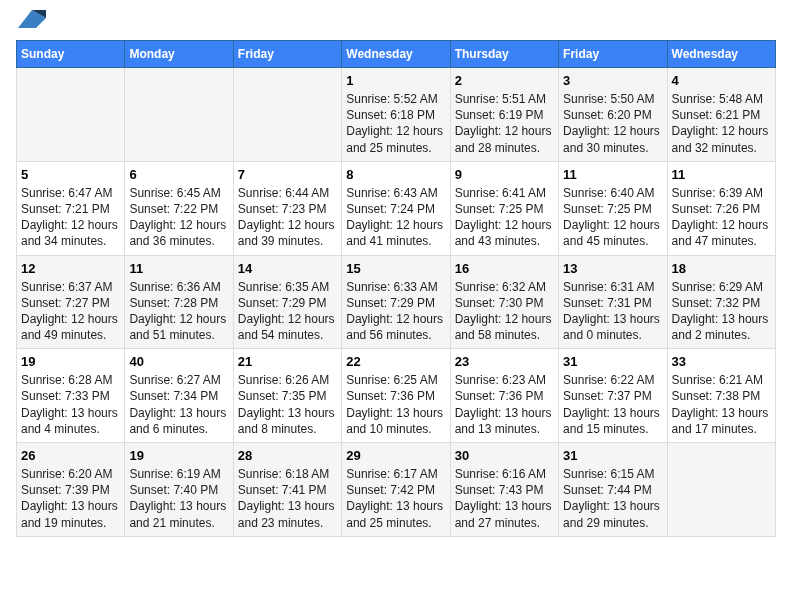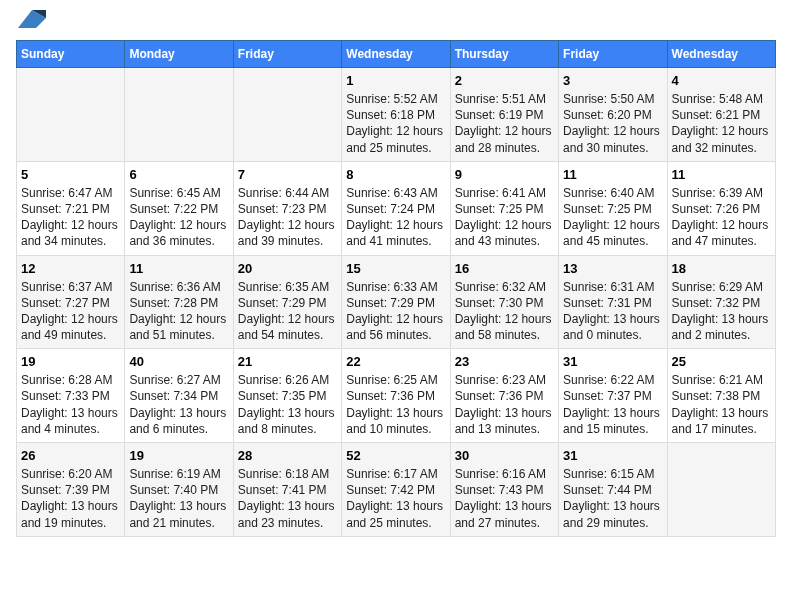--- a/index.html
+++ b/index.html
@@ -172,21 +172,21 @@
       <tr>
         <td>
           <div class="day-num">12</div>
           <div class="day-info">Sunrise: 6:37 AM<br>Sunset: 7:27 PM<br>Daylight: 12 hours<br>and 49 minutes.</div>
         </td>
         <td>
           <div class="day-num">11</div>
           <div class="day-info">Sunrise: 6:36 AM<br>Sunset: 7:28 PM<br>Daylight: 12 hours<br>and 51 minutes.</div>
         </td>
         <td>
-          <div class="day-num">20</div>
+          <div class="day-num">14</div>
           <div class="day-info">Sunrise: 6:35 AM<br>Sunset: 7:29 PM<br>Daylight: 12 hours<br>and 54 minutes.</div>
         </td>
         <td>
           <div class="day-num">15</div>
           <div class="day-info">Sunrise: 6:33 AM<br>Sunset: 7:29 PM<br>Daylight: 12 hours<br>and 56 minutes.</div>
         </td>
         <td>
           <div class="day-num">16</div>
           <div class="day-info">Sunrise: 6:32 AM<br>Sunset: 7:30 PM<br>Daylight: 12 hours<br>and 58 minutes.</div>
         </td>
@@ -218,39 +218,39 @@
         </td>
         <td>
           <div class="day-num">23</div>
           <div class="day-info">Sunrise: 6:23 AM<br>Sunset: 7:36 PM<br>Daylight: 13 hours<br>and 13 minutes.</div>
         </td>
         <td>
           <div class="day-num">31</div>
           <div class="day-info">Sunrise: 6:22 AM<br>Sunset: 7:37 PM<br>Daylight: 13 hours<br>and 15 minutes.</div>
         </td>
         <td>
-          <div class="day-num">25</div>
+          <div class="day-num">33</div>
           <div class="day-info">Sunrise: 6:21 AM<br>Sunset: 7:38 PM<br>Daylight: 13 hours<br>and 17 minutes.</div>
         </td>
       </tr>
       <tr>
         <td>
           <div class="day-num">26</div>
           <div class="day-info">Sunrise: 6:20 AM<br>Sunset: 7:39 PM<br>Daylight: 13 hours<br>and 19 minutes.</div>
         </td>
         <td>
           <div class="day-num">19</div>
           <div class="day-info">Sunrise: 6:19 AM<br>Sunset: 7:40 PM<br>Daylight: 13 hours<br>and 21 minutes.</div>
         </td>
         <td>
           <div class="day-num">28</div>
           <div class="day-info">Sunrise: 6:18 AM<br>Sunset: 7:41 PM<br>Daylight: 13 hours<br>and 23 minutes.</div>
         </td>
         <td>
-          <div class="day-num">52</div>
+          <div class="day-num">29</div>
           <div class="day-info">Sunrise: 6:17 AM<br>Sunset: 7:42 PM<br>Daylight: 13 hours<br>and 25 minutes.</div>
         </td>
         <td>
           <div class="day-num">30</div>
           <div class="day-info">Sunrise: 6:16 AM<br>Sunset: 7:43 PM<br>Daylight: 13 hours<br>and 27 minutes.</div>
         </td>
         <td>
           <div class="day-num">31</div>
           <div class="day-info">Sunrise: 6:15 AM<br>Sunset: 7:44 PM<br>Daylight: 13 hours<br>and 29 minutes.</div>
         </td>

